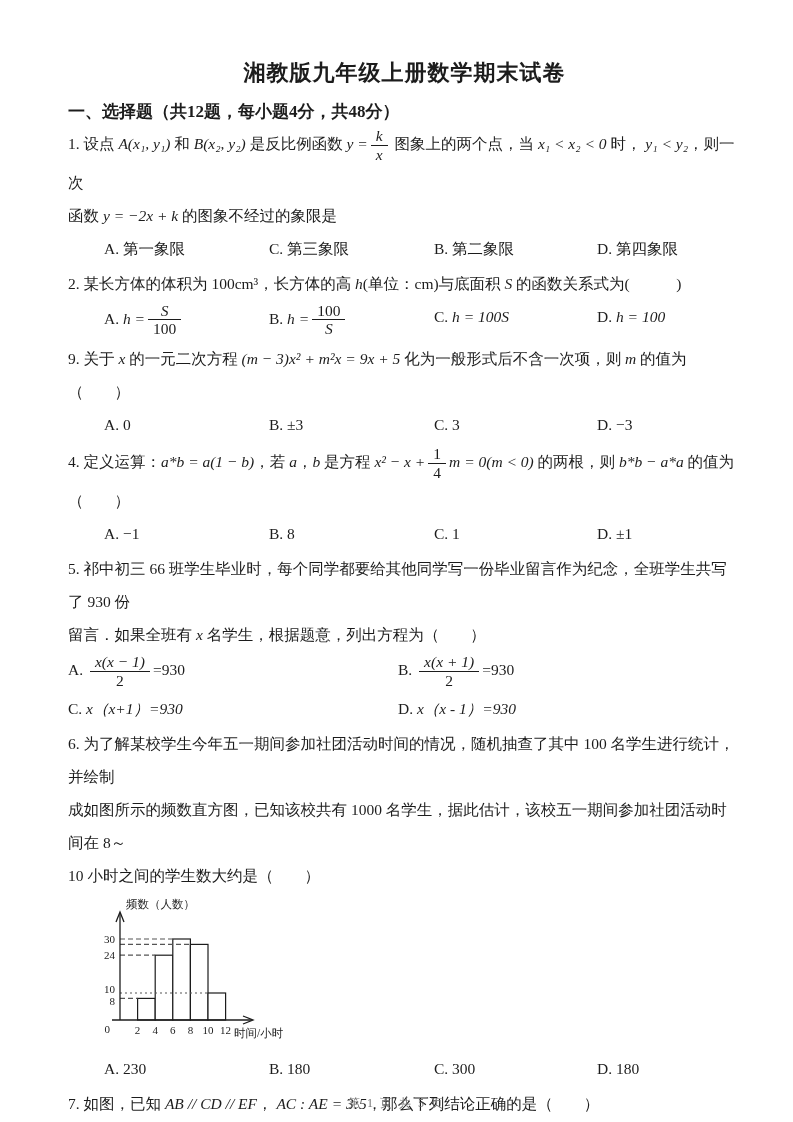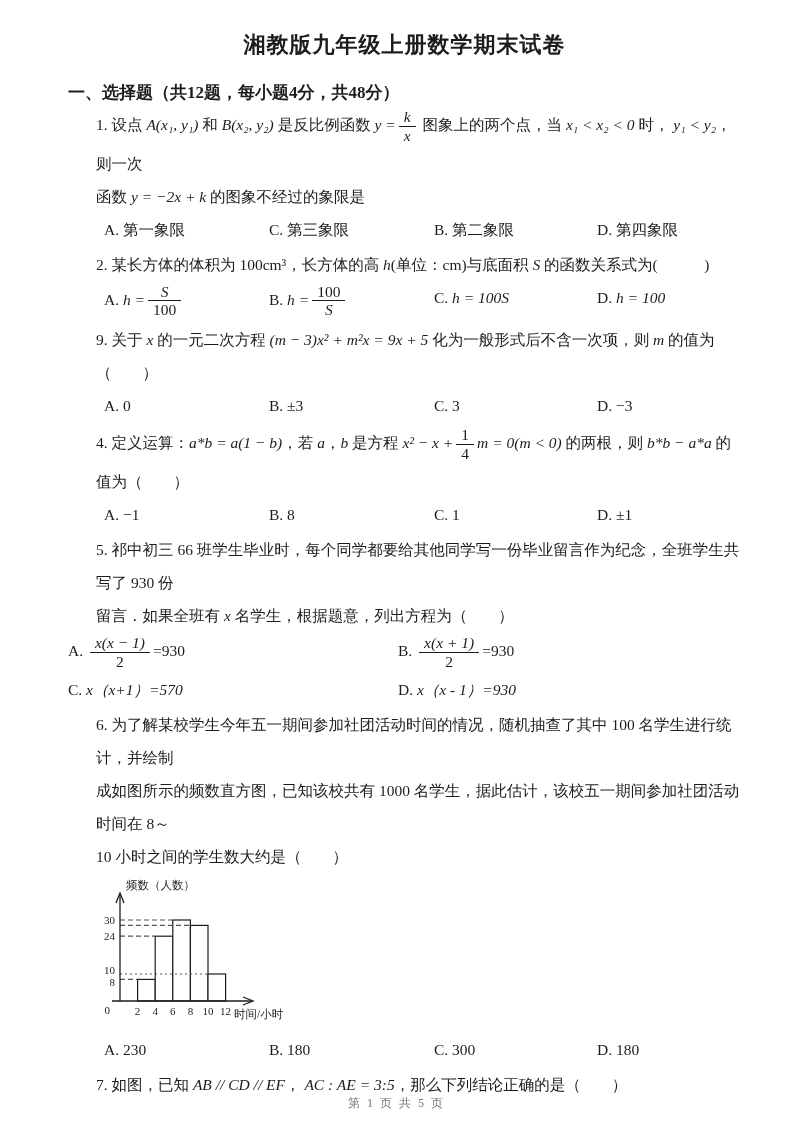--- a/index.html
+++ b/index.html
@@ -3,24 +3,24 @@
 <meta charset="utf-8">
 <style>
   * { margin:0; padding:0; box-sizing:border-box; }
   html,body { background:#ffffff; }
   .page {
     width:793px; height:1122px; position:relative; background:#ffffff;
     font-family:"Liberation Serif","DejaVu Serif",serif; color:#1c1c1c;
     overflow:hidden; margin:0 auto;
   }
   .content { padding:0 52px 0 68px; }
-  .title { margin-top:30px; text-align:center; font-size:22px; font-weight:bold; letter-spacing:1px; }
-  .heading { margin-top:21px; font-size:17px; font-weight:bold; }
+  .title { margin-top:58px; text-align:center; font-size:22px; font-weight:bold; letter-spacing:1px; }
+  .heading { margin-top:12px; font-size:17px; font-weight:bold; }
   .qblock { margin-top:2px; }
-  .qline { font-size:15.5px; line-height:33px;margin-left:28px; }
+  .qline { font-size:15.5px; line-height:33px; }
   .mi { font-style:italic; }
   .frac { display:inline-block; vertical-align:middle; text-align:center; line-height:1.15; margin:2px 3px; font-size:15.5px; }
   .fnum { display:block; border-bottom:1.2px solid #1c1c1c; padding:0 5px; }
   .fden { display:block; padding:0 5px; }
   .opts4 { display:grid; grid-template-columns:165px 165px 163px 1fr; font-size:15.5px; line-height:33px;margin-left:36px; }
   .opts2 { display:grid; grid-template-columns:330px 1fr; font-size:15.5px; line-height:33px; }
   .chart-wrap { margin:4px 0 0 14px; }
   .tick { font-size:11px; fill:#1c1c1c; }
   .axlabel { font-size:11.5px; fill:#1c1c1c; }
   .footer { position:absolute; bottom:10px; left:0; right:0; text-align:center; font-size:12px; color:#737373; letter-spacing:2px; }
@@ -89,21 +89,21 @@
     <div class="qblock">
       <div class="qline">5. 祁中初三 66 班学生毕业时，每个同学都要给其他同学写一份毕业留言作为纪念，全班学生共写了 930 份</div>
       <div class="qline">
         <span>留言．如果全班有 </span><span class="mi">x</span><span> 名学生，根据题意，列出方程为（　　）</span>
       </div>
       <div class="opts2">
         <div><span>A.</span> <span class="frac"><span class="fnum mi">x(x − 1)</span><span class="fden">2</span></span><span>=930</span></div>
         <div><span>B.</span> <span class="frac"><span class="fnum mi">x(x + 1)</span><span class="fden">2</span></span><span>=930</span></div>
       </div>
       <div class="opts2">
-        <div><span>C.</span> <span class="mi">x（x+1）=570</span></div>
+        <div><span>C.</span> <span class="mi">x（x+1）=930</span></div>
         <div><span>D.</span> <span class="mi">x（x - 1）=930</span></div>
       </div>
     </div>
 
     <div class="qblock">
       <div class="qline">6. 为了解某校学生今年五一期间参加社团活动时间的情况，随机抽查了其中 100 名学生进行统计，并绘制</div>
       <div class="qline">成如图所示的频数直方图，已知该校共有 1000 名学生，据此估计，该校五一期间参加社团活动时间在 8～</div>
       <div class="qline">10 小时之间的学生数大约是（　　）</div>
       <div class="chart-wrap">
         <svg id="hist" width="260" height="152" viewBox="0 0 260 152">

